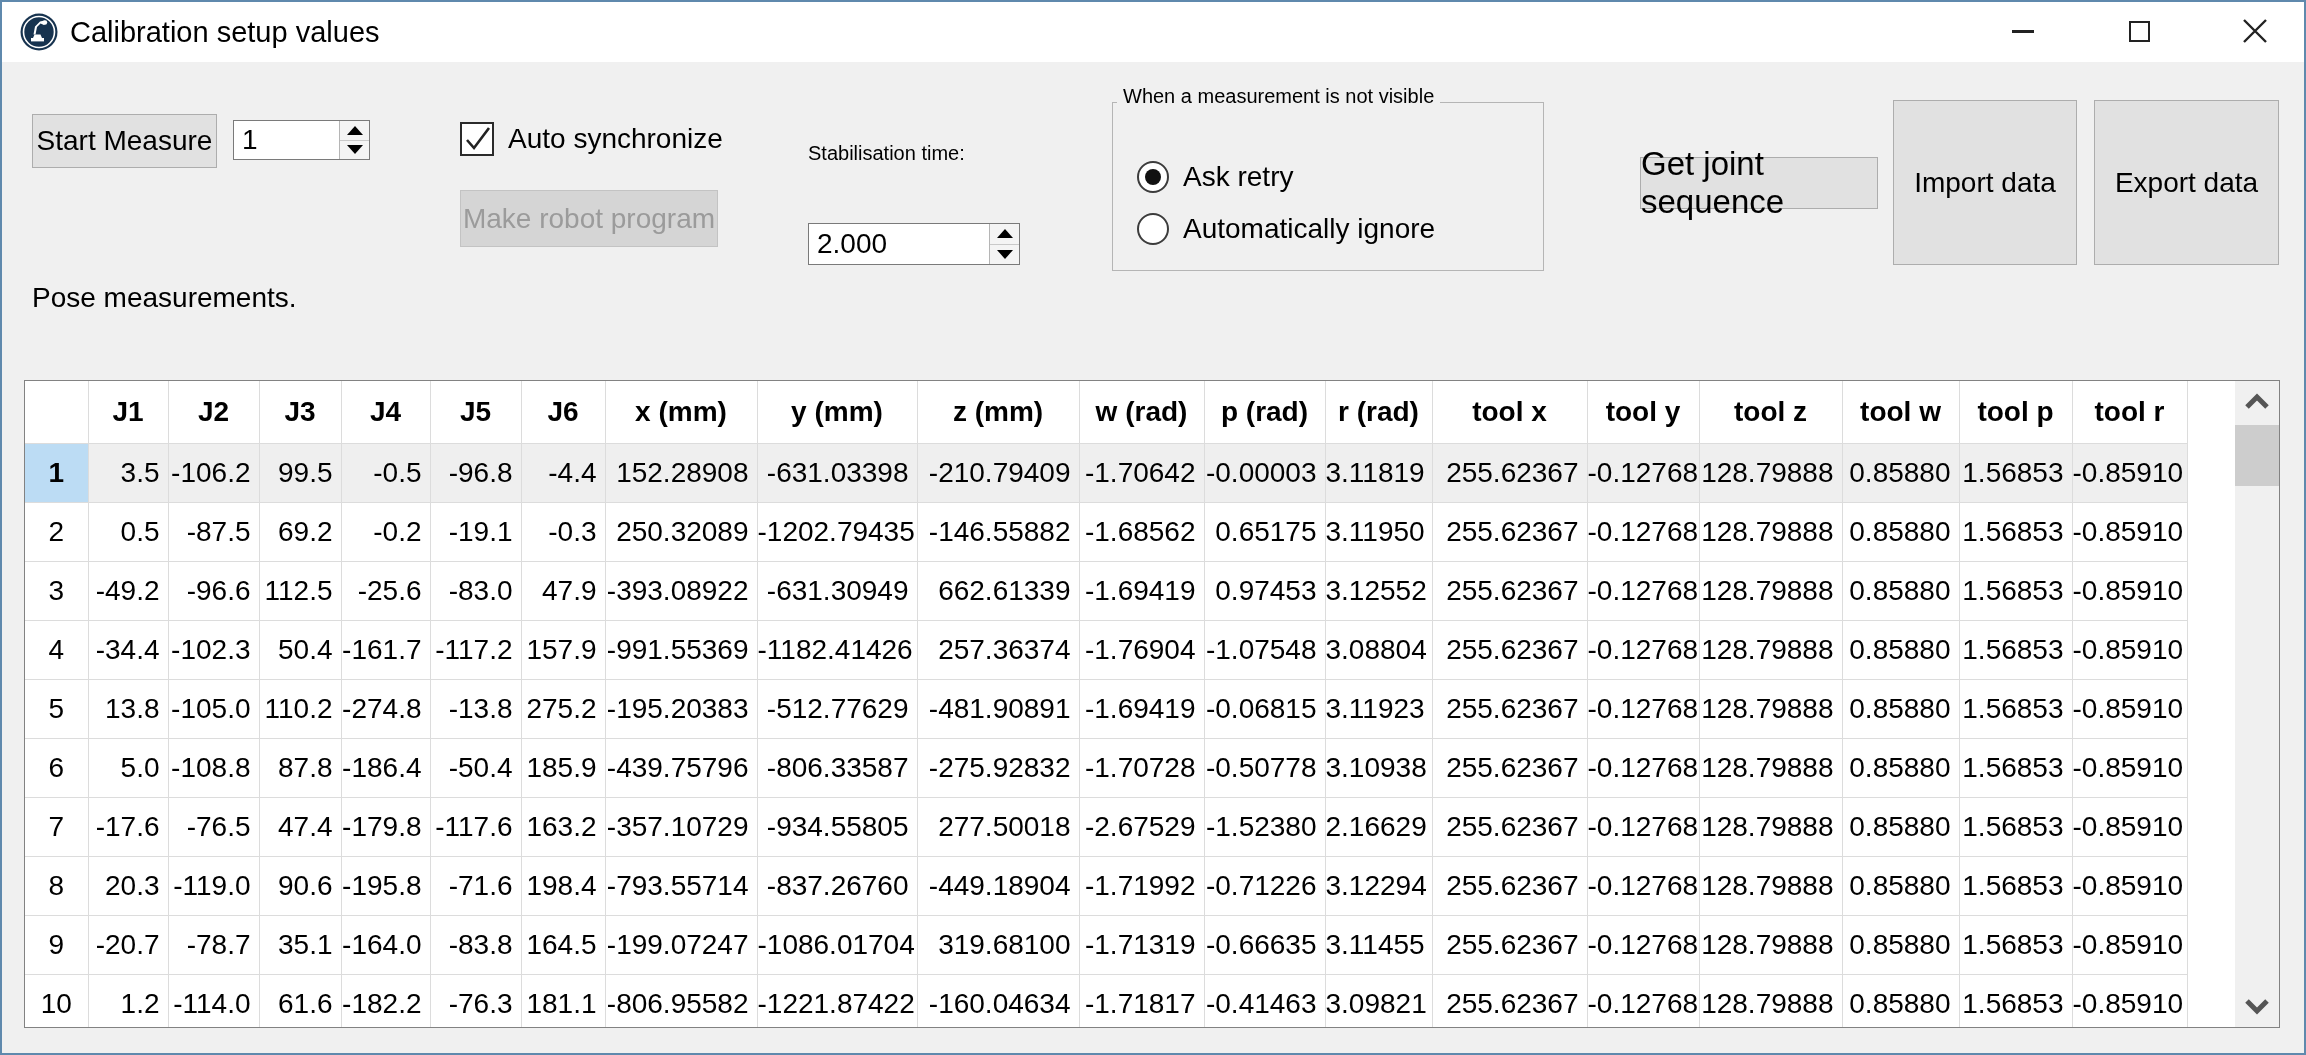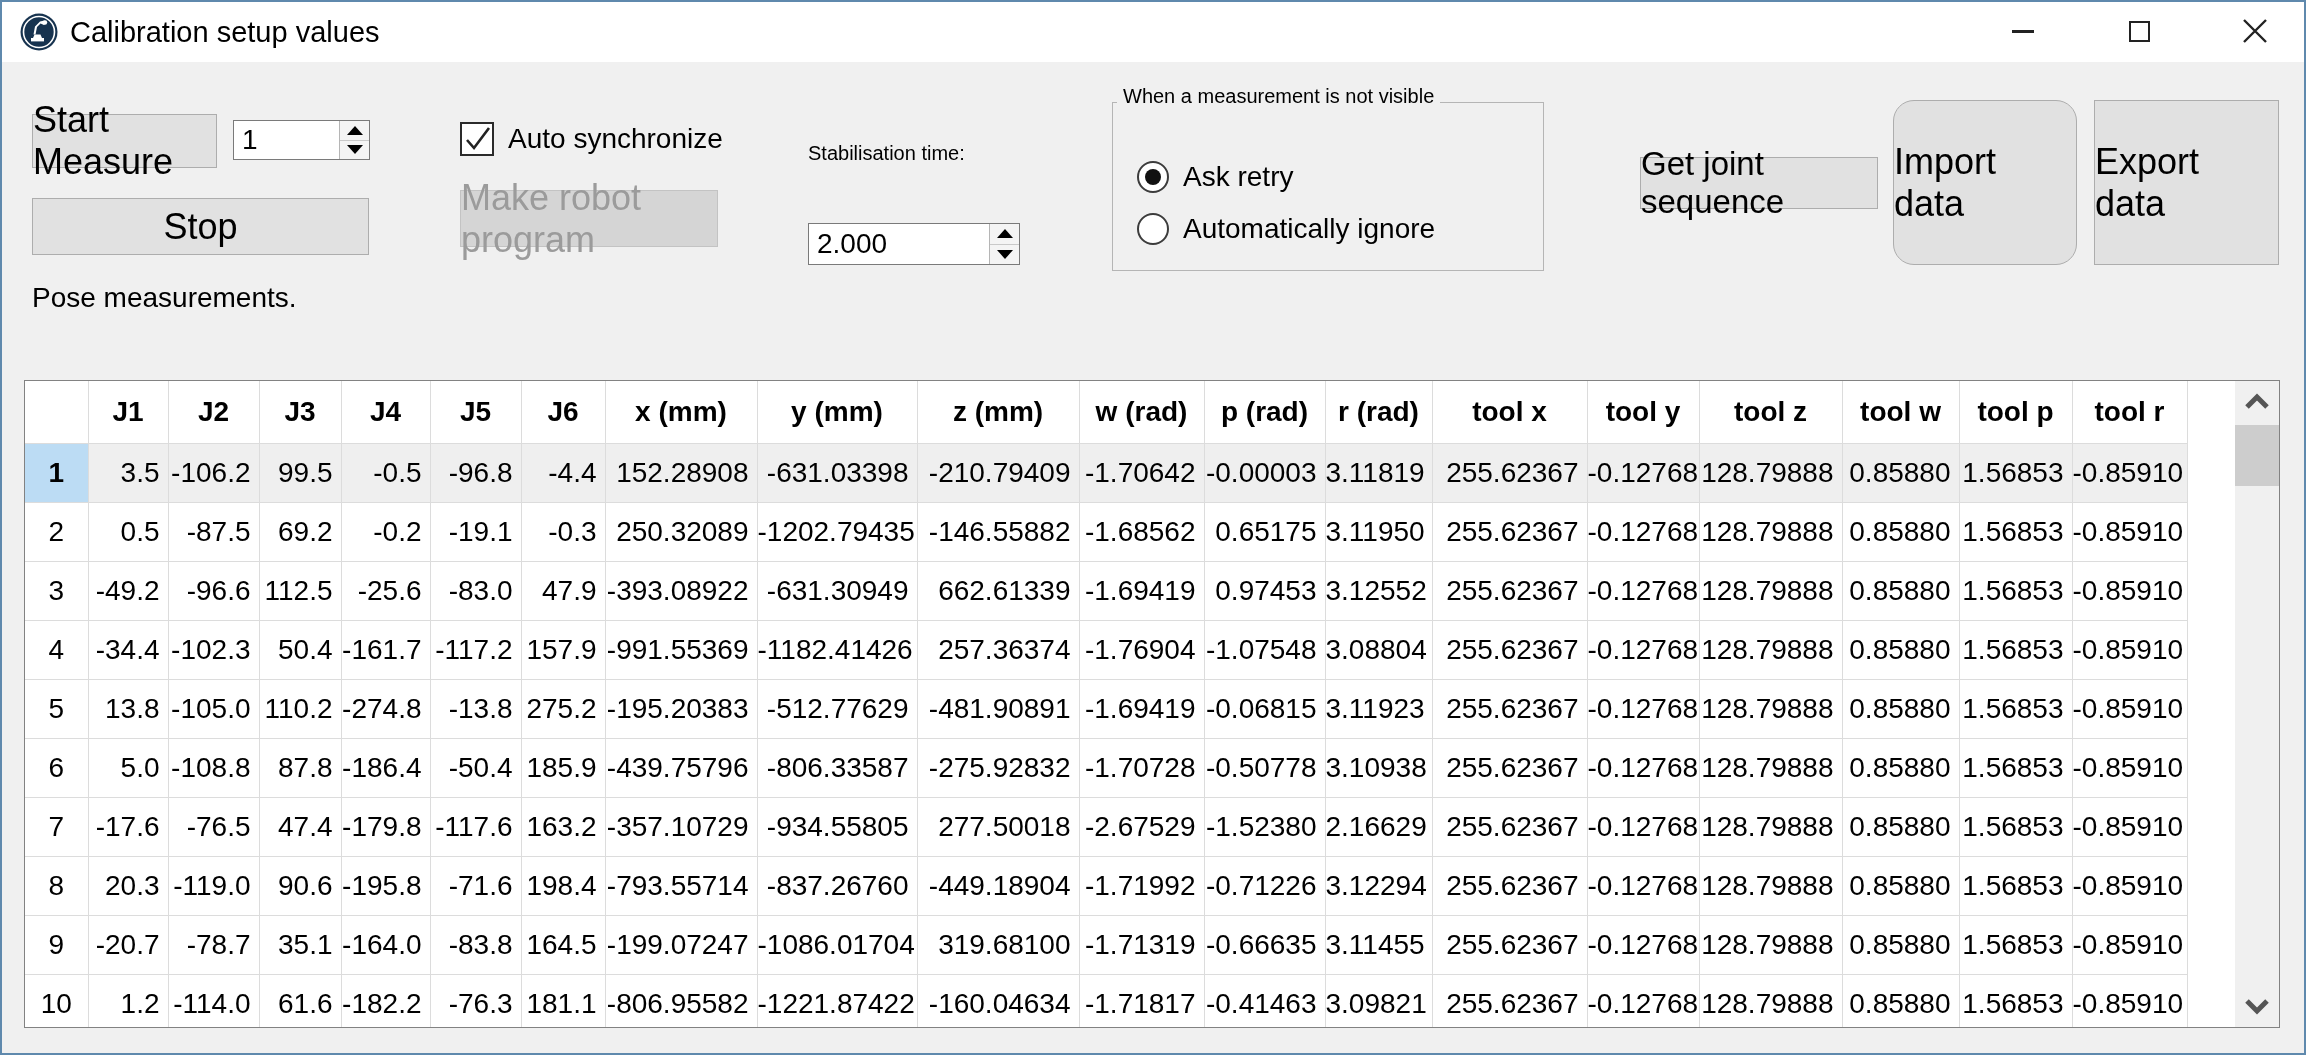--- a/index.html
+++ b/index.html
@@ -19,21 +19,21 @@
   .app-icon{ margin-left:18px; width:38px; height:38px; display:block; }
   .title-text{ margin-left:12px; font-size:29px; color:#000; }
   .win-controls{ position:absolute; right:14px; top:0; height:58px; display:flex; gap:46px; }
   .winbtn{ width:70px; height:58px; display:flex; align-items:center; justify-content:center; }
   .glyph-min{ width:22px; height:3px; background:#222; }
   .glyph-max{ width:21px; height:21px; border:2.5px solid #222; background:transparent; }
 
   
   .btn{
     position:absolute; background:#e1e1e1; border:1px solid #adadad;
-    font-size:36px; color:#000; display:flex; align-items:center; justify-content:center;
+    font-size:28px; color:#000; display:flex; align-items:center; justify-content:center;
     font-family:inherit; cursor:default;
   }
   .btn.disabled{ background:#d5d5d5; border-color:#c3c3c3; color:#9b9b9b; }
 
   .spinbox{
     position:absolute; background:#ffffff; border:1px solid #7a7a7a;
     display:flex; align-items:stretch;
   }
   .spin-value{ flex:1; font-size:28px; padding-left:8px; display:flex; align-items:center; }
   .spin-buttons{ width:30px; border-left:1px solid #b5b5b5; display:flex; flex-direction:column; background:#f4f4f4; }
@@ -129,21 +129,20 @@
     <div class="spin-buttons">
       <div class="spin-half">
           <div class="tri-up"></div>
         </div>
       <div class="spin-half">
           <div class="tri-down"></div>
         </div>
     </div>
   </div>
 
-  <div class="btn" style="left:30px; top:196px; width:337px; height:57px;">Stop</div>
 
   <div class="check-row" style="left:458px; top:120px;">
     <div class="check-box checked" id="auto-sync-box">
       <svg width="30" height="30" viewBox="0 0 30 30">
         <polyline points="5,16 12,24 27,4" fill="none" stroke="#222" stroke-width="2.6"></polyline>
       </svg>
     </div>
     <span class="check-label">Auto synchronize</span>
   </div>
 
@@ -172,21 +171,21 @@
         </div>
         <div class="radio-row" style="top: 108px;">
           <span class="radio-circle"></span>
           <span class="radio-label">Automatically ignore</span>
         </div>
       </div>
   </div>
 
   <div class="btn" style="left:1638px; top:155px; width:238px; height:52px; font-size:33px;">Get joint sequence</div>
 
-  <div class="btn" style="left:1891px; top:98px; width:184px; height:165px;border-radius:21px;">Import data</div>
+  <div class="btn" style="left:1891px; top:98px; width:184px; height:165px;">Import data</div>
 
   <div class="btn" style="left:2092px; top:98px; width:185px; height:165px;">Export data</div>
 
   <div class="status-line" style="left:30px; top:280px;">Pose measurements.</div>
 
   <div class="table-frame">
     <table id="pose-table" style="width: 2162px;">
         <colgroup>
           <col style="width: 63px;">
           <col style="width: 80px;">

